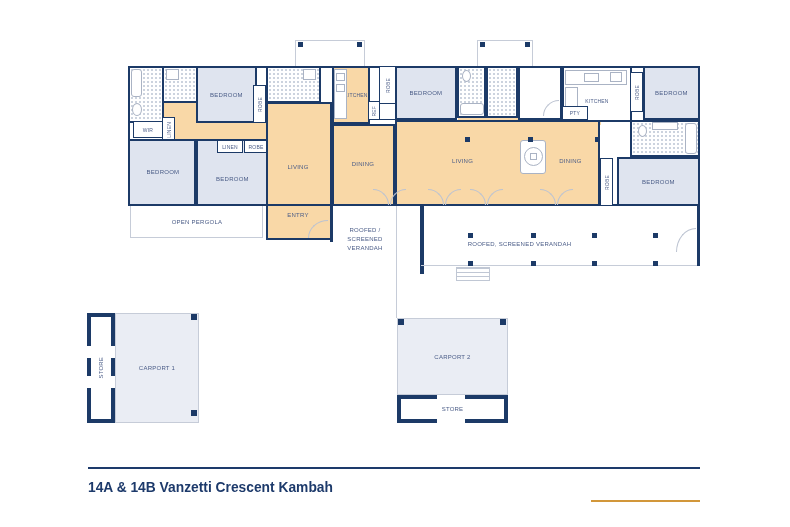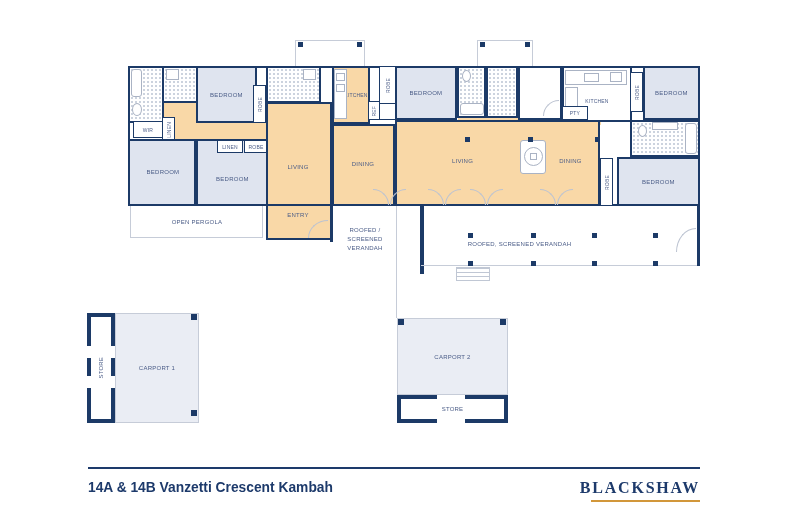--- a/index.html
+++ b/index.html
@@ -219,16 +219,15 @@
   <div class="abs post6" style="left:398px;top:319px;"></div>
   <div class="abs post6" style="left:500px;top:319px;"></div>
   <div class="abs storewall" style="left:397px;top:395px;width:111px;height:28px;">
     <span class="lab-xs" style="font-size:6px;">STORE</span>
   </div>
   <div class="abs white" style="left:437px;top:395px;width:28px;height:4px;"></div>
   <div class="abs white" style="left:437px;top:419px;width:28px;height:4px;"></div>
 
   <div class="abs rule" style="left:88px;top:467px;width:612px;height:2px;"></div>
   <div class="abs addr" style="left:88px;top:478px;">14A &amp; 14B Vanzetti Crescent Kambah</div>
-  <div class="abs brand" style="left:560px;top:479px;width:140px;">BLACKSHAW</div>
   <div class="abs gold" style="left:591px;top:500px;width:109px;height:2px;"></div>
 
 </div>
 
 </body></html>

